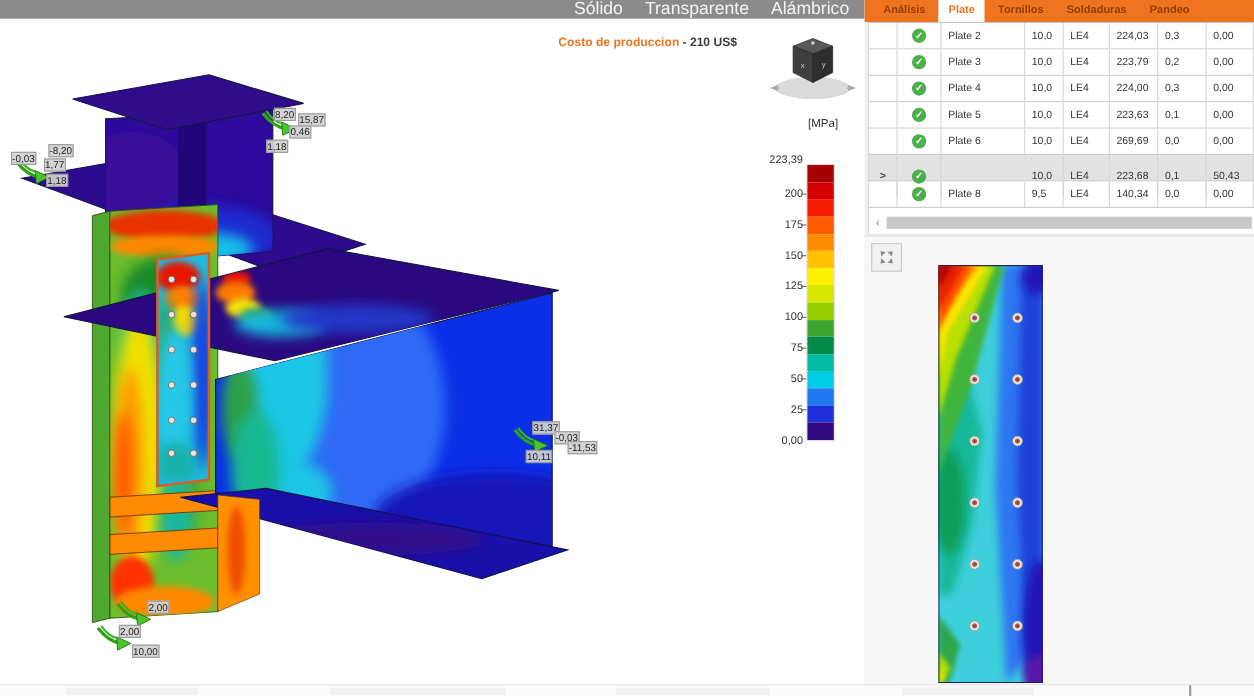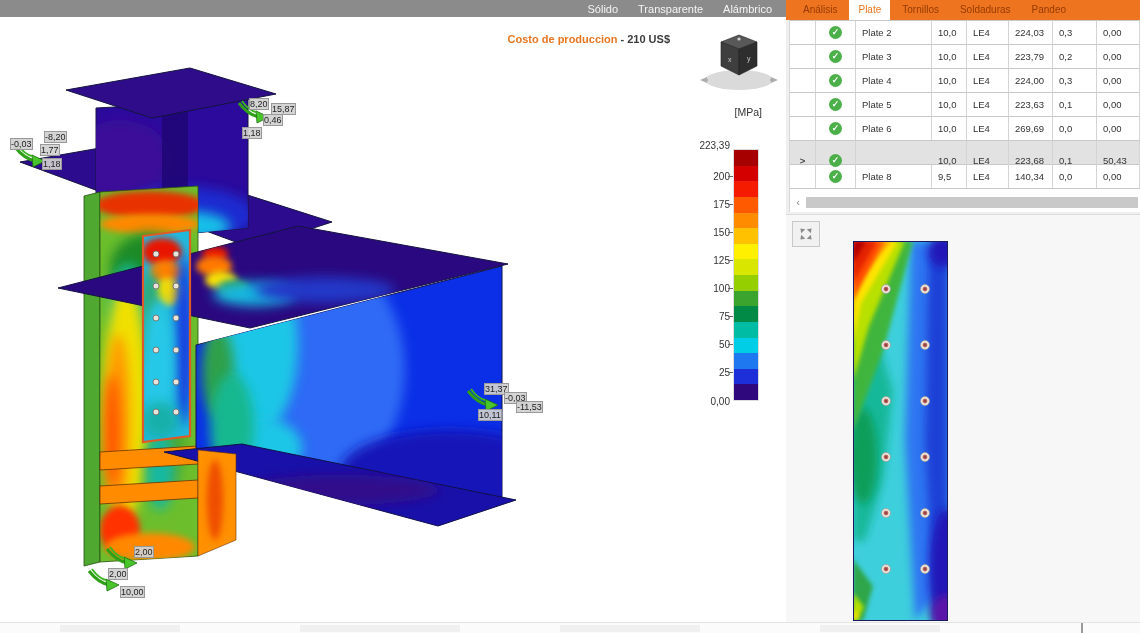--- a/index.html
+++ b/index.html
@@ -3,21 +3,21 @@
 <meta charset="utf-8">
 <style>
   html,body{margin:0;padding:0;background:#fff;}
   .app{position:relative;width:1140px;height:633px;overflow:hidden;background:#fff;
        font-family:"Liberation Sans",sans-serif;-webkit-font-smoothing:antialiased;}
 
   
   .left-pane{position:absolute;left:0;top:0;width:786px;height:622px;background:#fff;}
   .topbar{position:absolute;left:0;top:0;width:786px;height:17px;background:var(--topbar_bg);
           display:flex;justify-content:flex-end;align-items:center;gap:20px;padding-right:14px;box-sizing:border-box;}
-  .topbar .mode{color:#F4F4F4;font-size:11px;cursor:pointer;}
+  .topbar .mode{color:#F4F4F4;font-size:16px;cursor:pointer;}
   .cost{position:absolute;top:33px;left:470px;width:200px;text-align:right;font-size:11px;font-weight:bold;white-space:nowrap;}
   .cost .lab{color:var(--accent);}
   .cost .sep{color:#3C3C3C;padding:0 3px;}
   .cost .val{color:#3C3C3C;margin-top:11px;}
   .nav-cube{position:absolute;left:700px;top:30px;width:78px;height:64px;}
   
   .legend{position:absolute;left:672px;top:106px;width:110px;height:312px;font-size:10px;color:#333;}
   .legend-unit{position:absolute;right:20px;top:0;font-size:10.5px;color:#333;}
   .legend-max{position:absolute;right:52px;top:34px;}
   .legend-min{position:absolute;right:52px;top:290px;}
@@ -29,21 +29,21 @@
   #model3d{position:absolute;left:0;top:60px;width:560px;height:552px;}
   #markers{position:absolute;left:0;top:0;width:786px;height:622px;pointer-events:none;}
   .flabel{position:absolute;background:rgba(209,209,209,0.93);border:1px solid #999;color:#1d1d1d;
           font-size:9px;line-height:10px;padding:0 0;white-space:nowrap;}
   .farrow{position:absolute;width:34px;height:26px;}
 
   
   .right-pane{position:absolute;left:786px;top:0;width:354px;height:622px;background:#EFEFEF;}
   .tabbar{position:absolute;left:0;top:0;width:354px;height:20px;background:var(--tabbar_bg);
           display:flex;align-items:stretch;padding-left:8px;box-sizing:border-box;}
-  .tab{padding:0 9px;line-height:20px;font-size:10px;font-weight:normal;color:var(--tab_inactive_text);
+  .tab{padding:0 9px;line-height:20px;font-size:10px;font-weight:bold;color:var(--tab_inactive_text);
        cursor:pointer;margin-right:3px;}
   .tab.active{background:#fff;color:var(--accent);}
   .table-wrap{position:absolute;left:3px;top:20px;right:0;height:192px;background:#fff;border-left:1px solid #D8D8D8;}
   .trow{display:grid;grid-template-columns:26px 40px 76px 35px 42px 44px 44px 1fr;height:23px;
         border-bottom:1px solid #C9C9C9;background:#fff;cursor:pointer;}
   .trow:first-child{border-top:1px solid #C9C9C9;}
   .trow.selected{background:var(--selected_row_bg);}
   .tcell{border-right:1px solid #D4D4D4;font-size:9.5px;color:#333;display:flex;align-items:center;
          padding-left:6px;overflow:hidden;white-space:nowrap;}
   .tcell.sel{justify-content:center;padding-left:0;color:#444;font-weight:bold;}

